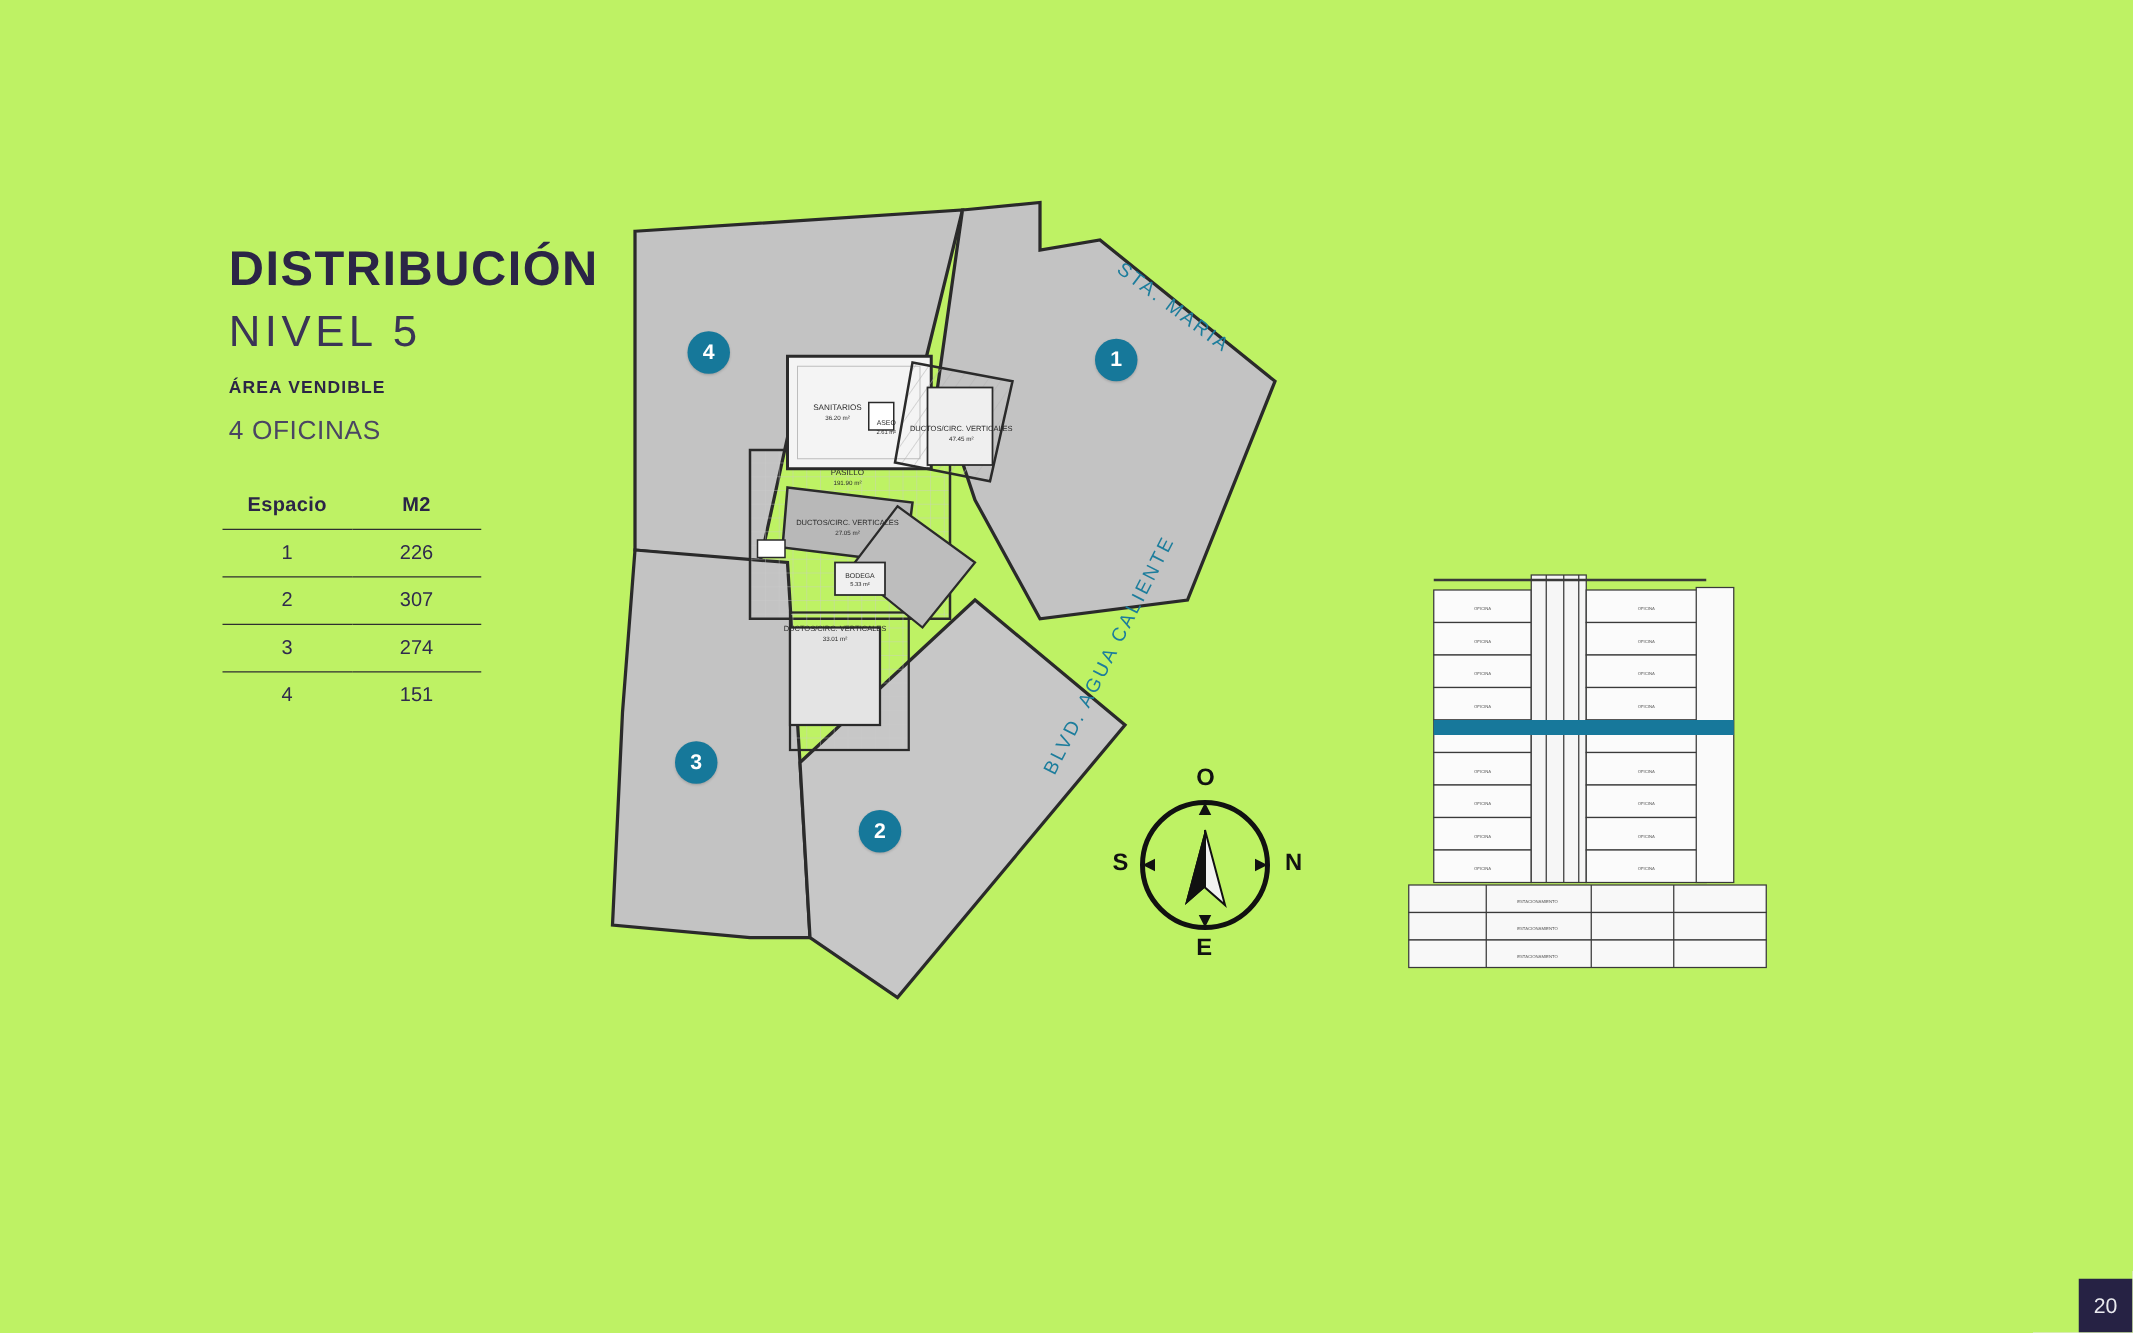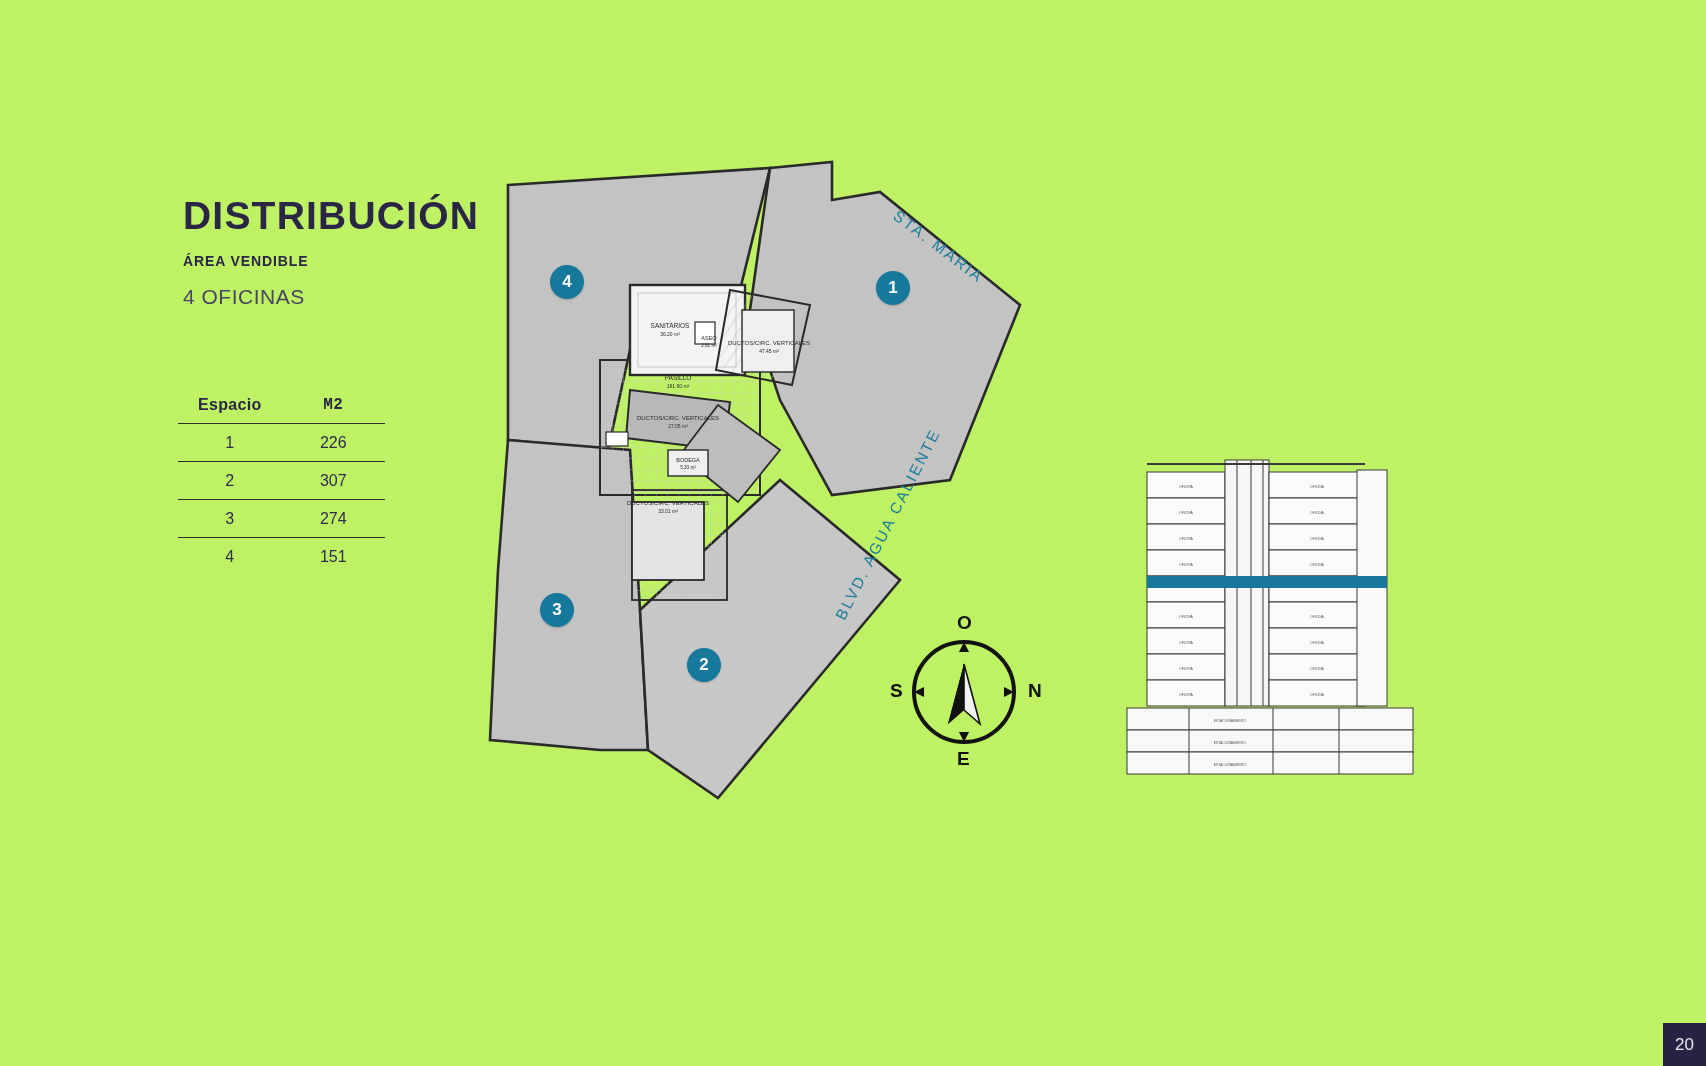--- a/index.html
+++ b/index.html
@@ -31,21 +31,21 @@
   }
 
   
   #area-table { position: absolute; left: 178px; top: 396px; width: 207px; }
   #area-table table { width: 100%; border-collapse: collapse; }
   #area-table th {
     font-size: 16px; font-weight: 700; color: #2b2546;
     padding: 0 0 9px 0; text-align: center; letter-spacing: .3px;
   }
   #area-table th.c1 { width: 50%; }
-  #area-table th.c2 { width: 50%; font-family: Liberation Mono, monospace; }
+  #area-table th.c2 { width: 50%; }
   #area-table td {
     font-size: 16px; font-weight: 400; color: #302b4d;
     text-align: center; padding: 10px 0 9px 0;
     border-top: 1.6px solid #2f2f2f;
   }
   #area-table tr:last-child td { padding-bottom: 0; }
 
   
   #plan { position: absolute; left: 480px; top: 150px; width: 570px; height: 680px; }
   #plan svg { display:block; }
@@ -94,20 +94,21 @@
     font-size: 17px; display: flex; align-items: center; justify-content: center;
   }
 </style>
 </head>
 <body>
 
 <div id="slide">
 
   <div id="title-block">
     <div id="main-title">DISTRIBUCIÓN</div>
+    <div id="level-title">NIVEL 5</div>
     <div id="sub-title">ÁREA VENDIBLE</div>
     <div id="offices-count">4 OFICINAS</div>
   </div>
 
   <div id="area-table">
     <table>
       <thead>
         <tr>
           <th class="c1">Espacio</th>
           <th class="c2">M2</th>

